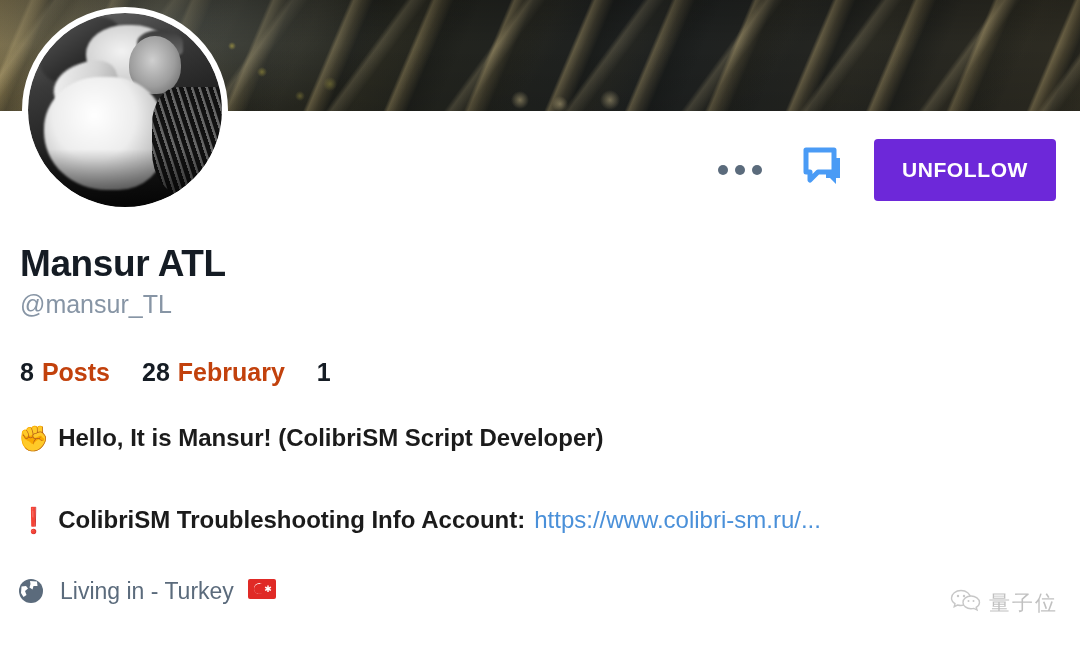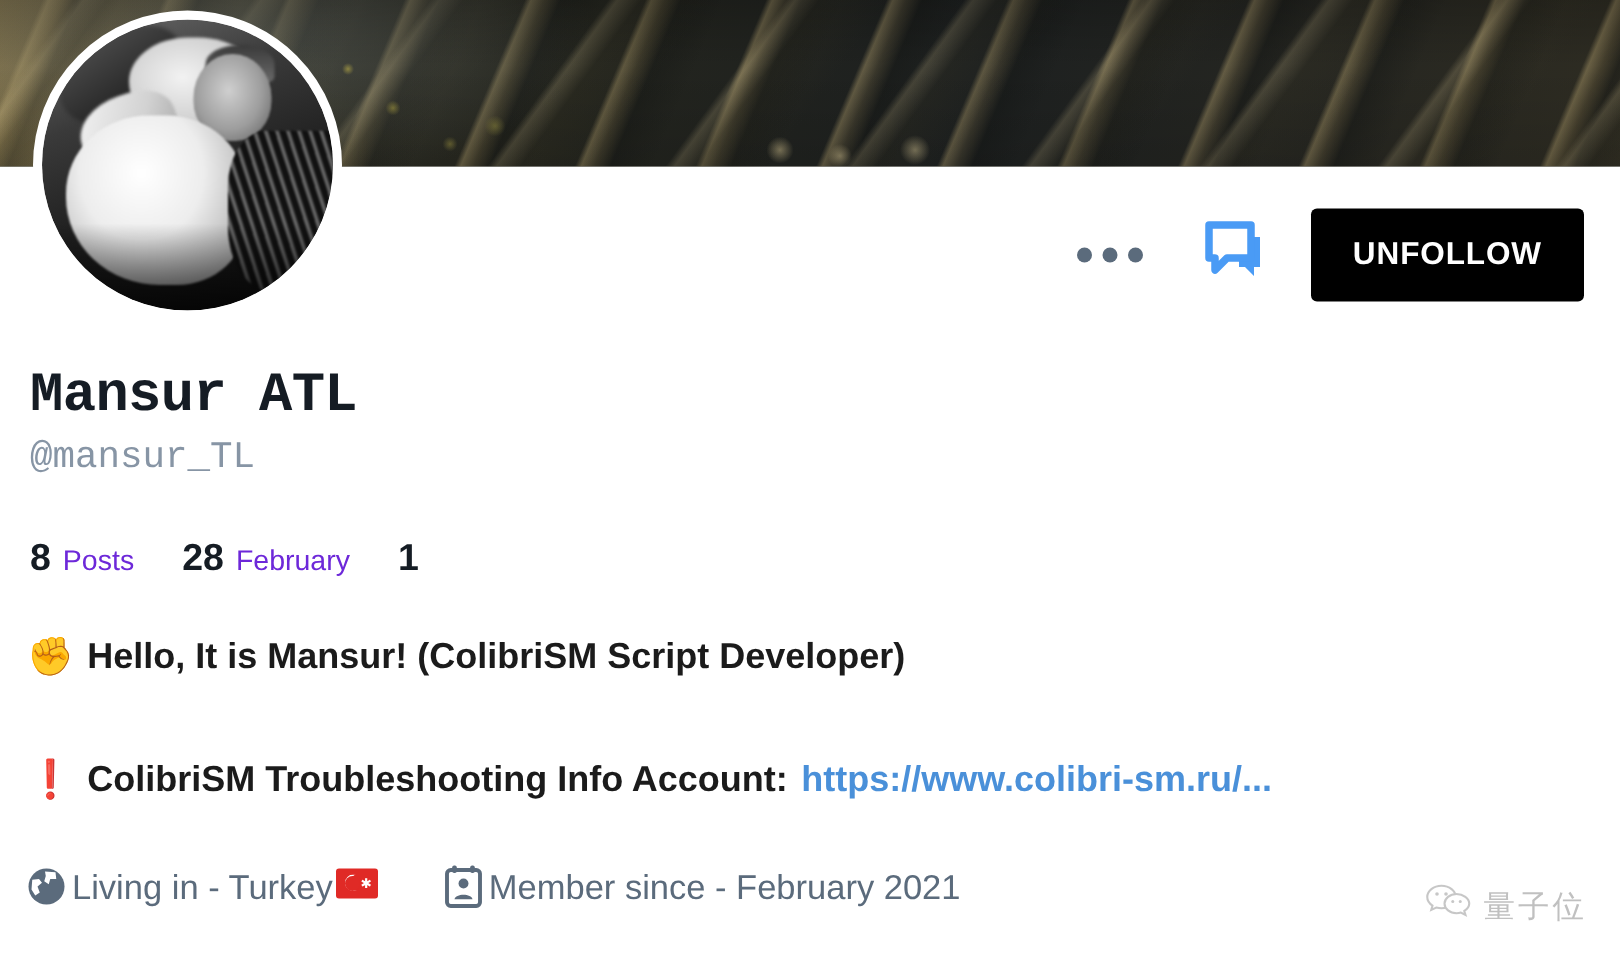--- a/index.html
+++ b/index.html
@@ -223,38 +223,37 @@
     justify-content: center;
     padding: 10px 28px;
     cursor: pointer;
   }
   .unfollow-button {
     display: flex;
     align-items: center;
     justify-content: center;
     height: 62px;
     padding: 0 28px;
-    background: #000000;
+    background: #6d28d9;
     color: #ffffff;
     border: none;
     border-radius: 4px;
     font-family: "Liberation Sans", sans-serif;
     font-size: 21px;
     font-weight: bold;
     letter-spacing: 0.6px;
     cursor: pointer;
     white-space: nowrap;
   }
 
   
   .identity {
     position: absolute;
     left: 20px;
     top: 244px;
-    font-family: Liberation Mono, monospace;
   }
   .display-name {
     margin: 0;
     font-size: 37px;
     font-weight: bold;
     color: #151c24;
     letter-spacing: -0.4px;
     line-height: 1.1;
   }
   .handle {
@@ -279,23 +278,23 @@
     align-items: baseline;
     gap: 8px;
     cursor: pointer;
   }
   .stat-value {
     font-size: 25px;
     font-weight: bold;
     color: #151c24;
   }
   .stat-label {
-    font-size: 19px;
-    color: #6d28d9;
-    font-weight: normal;
+    font-size: 25px;
+    color: #c2410c;
+    font-weight: bold;
   }
 
   
   .bio-line {
     position: absolute;
     left: 18px;
     display: flex;
     align-items: center;
     gap: 9px;
     font-size: 24px;
@@ -304,38 +303,38 @@
     white-space: nowrap;
   }
   .bio-line-1 { top: 424px; }
   .bio-line-2 { top: 506px; }
   .bio-emoji {
     font-size: 25px;
     line-height: 1;
   }
   .bio-link {
     color: #4a90d9;
-    font-weight: bold;
+    font-weight: normal;
     text-decoration: none;
     cursor: pointer;
   }
 
   
   .meta-row {
     position: absolute;
     left: 16px;
     top: 576px;
     display: flex;
     align-items: center;
     gap: 42px;
   }
   .meta-item {
     display: flex;
     align-items: center;
-    gap: 2px;
+    gap: 14px;
     font-size: 23px;
     color: #5b6b7c;
     white-space: nowrap;
   }
   .meta-icon {
     display: inline-flex;
     align-items: center;
     justify-content: center;
     width: 30px;
     height: 30px;
@@ -487,32 +486,20 @@
         </svg>
       </span>
       <span>Living in - Turkey</span>
       <span class="flag-emoji">
         <span class="flag-fallback">
           <span class="flag-star">✱</span>
         </span>
       </span>
     </div>
 
-    <div class="meta-item">
-      <span class="meta-icon">
-        <svg width="28" height="30" viewBox="0 0 28 30" aria-hidden="true">
-          <rect x="6.5" y="1" width="3" height="5" rx="1.2" fill="#5b6b7c"></rect>
-          <rect x="18.5" y="1" width="3" height="5" rx="1.2" fill="#5b6b7c"></rect>
-          <rect x="3" y="4" width="22" height="24" rx="2.5" fill="none" stroke="#5b6b7c" stroke-width="2.6"></rect>
-          <circle cx="14" cy="13" r="3.3" fill="#5b6b7c"></circle>
-          <path d="M8 23.5 C8.6 19.4 19.4 19.4 20 23.5 Z" fill="#5b6b7c"></path>
-        </svg>
-      </span>
-      <span>Member since - February 2021</span>
-    </div>
   </div>
 
   <div class="watermark">
     <span>
       <svg width="32" height="26" viewBox="0 0 32 26" aria-hidden="true">
         <path d="M11 2.5 C5.7 2.5 1.5 5.9 1.5 10 C1.5 12.3 2.9 14.4 5 15.7 L4.2 18.6 L7.5 17 C8.6 17.3 9.8 17.5 11 17.5 C16.3 17.5 20.5 14.1 20.5 10 C20.5 5.9 16.3 2.5 11 2.5 Z" fill="none" stroke="#9a9a9a" stroke-width="1.4"></path>
         <circle cx="8" cy="8" r="1.2" fill="#9a9a9a"></circle>
         <circle cx="14" cy="8" r="1.2" fill="#9a9a9a"></circle>
         <path d="M21 8 C16.6 8 13 10.9 13 14.4 C13 17.9 16.6 20.8 21 20.8 C22 20.8 23 20.7 23.9 20.4 L27 22 L26.2 19.3 C28.1 18.1 29.5 16.4 29.5 14.4 C29.5 10.9 25.4 8 21 8 Z" fill="#ffffff" stroke="#9a9a9a" stroke-width="1.4"></path>
         <circle cx="18.5" cy="13" r="1" fill="#9a9a9a"></circle>

